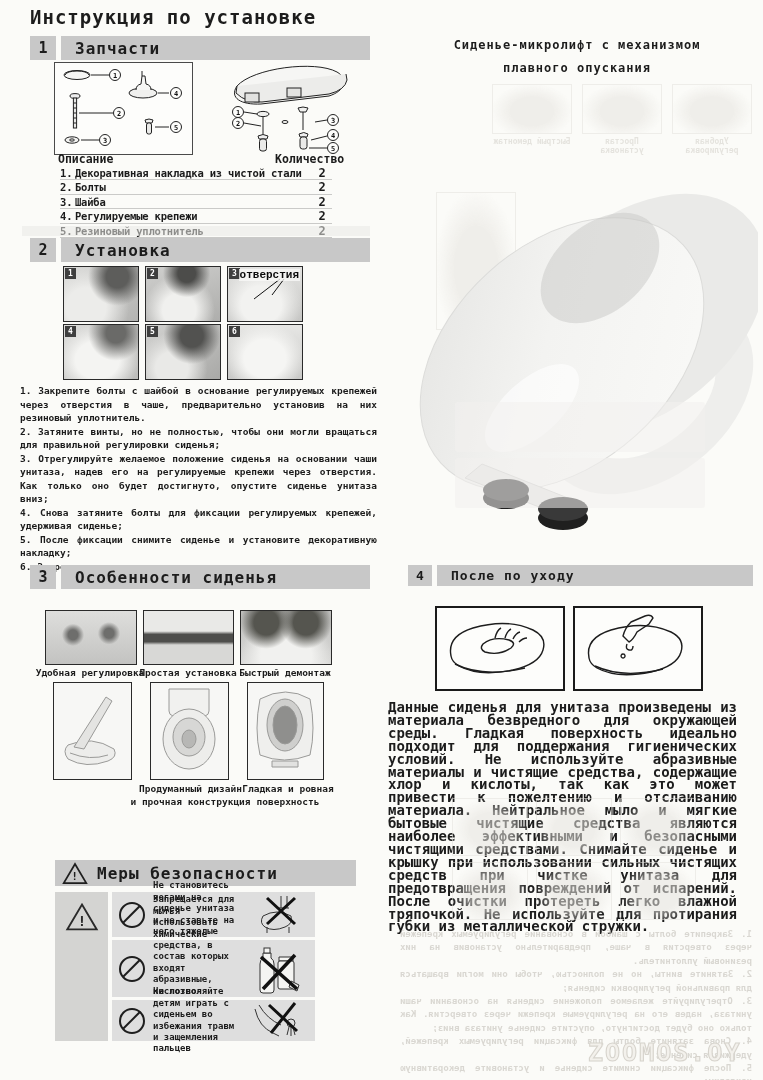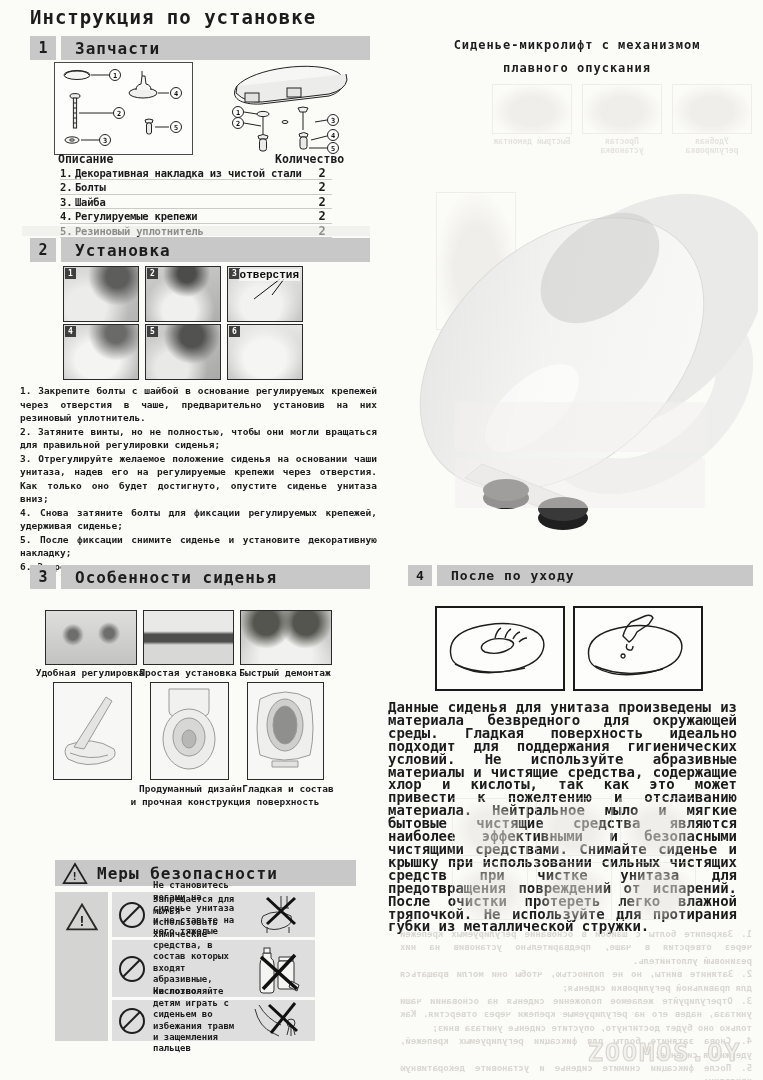--- a/index.html
+++ b/index.html
@@ -303,21 +303,21 @@
         <ellipse cx="37" cy="42" rx="12" ry="19" fill="#8f8f8d"></ellipse>
         <path d="M24,78 h26 v6 h-26 Z" fill="#e2e2e0"></path>
       </g>
     </svg>
   </div>
   <div class="caption" style="left:128px; top:783px; width:125px;">
     <div>Продуманный дизайн</div>
     <div>и прочная конструкция</div>
   </div>
   <div class="caption" style="left:238px; top:783px; width:100px;">
-    <div>Гладкая и состав</div>
+    <div>Гладкая и ровная</div>
     <div>поверхность</div>
   </div>
 
   <div class="safety-header">
     <svg width="26" height="23" viewBox="0 0 30 26">
       <path d="M15 2 L28 24 H2 Z" fill="none" stroke="#1e1e1e" stroke-width="2"></path>
       <text x="15" y="21" font-size="13" font-weight="bold" text-anchor="middle" fill="#1e1e1e">!</text>
     </svg>
     <span>Меры безопасности</span>
   </div>

